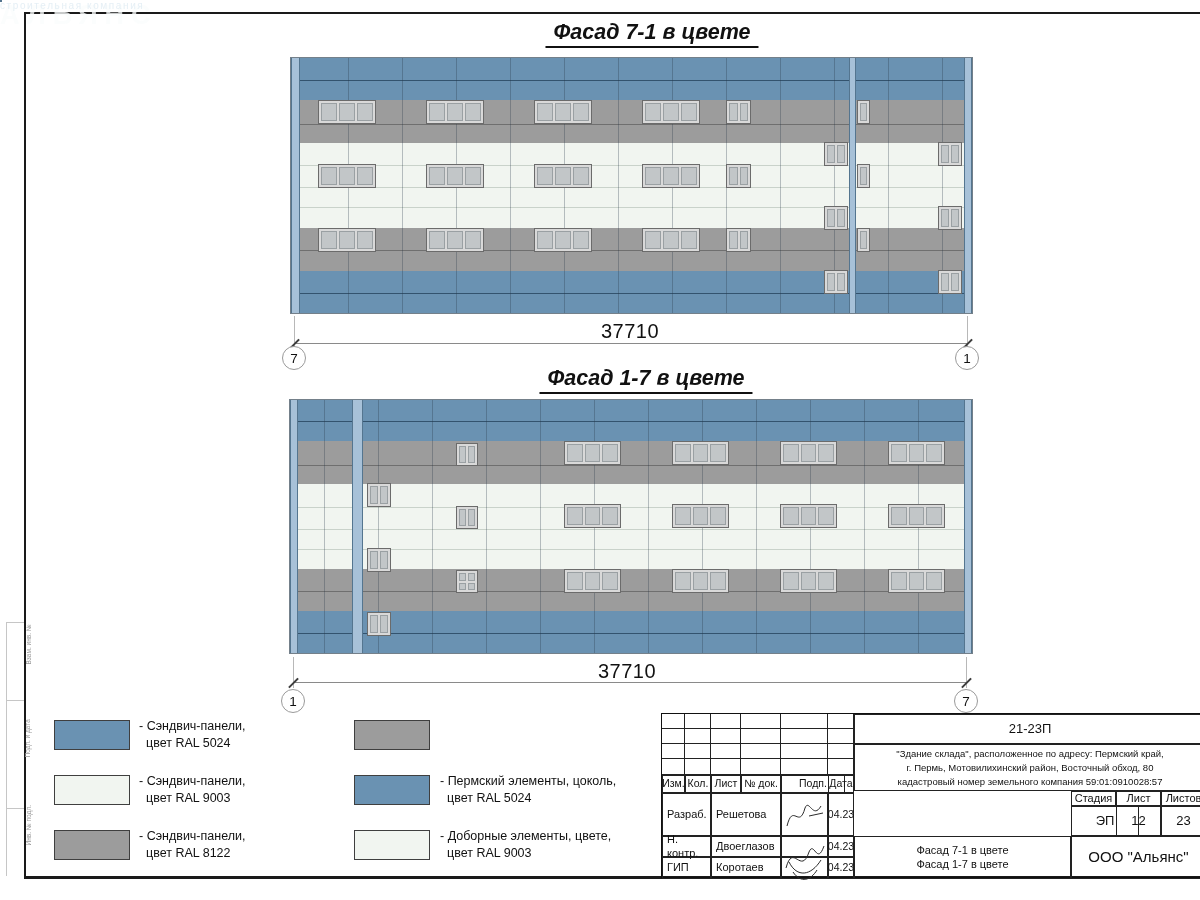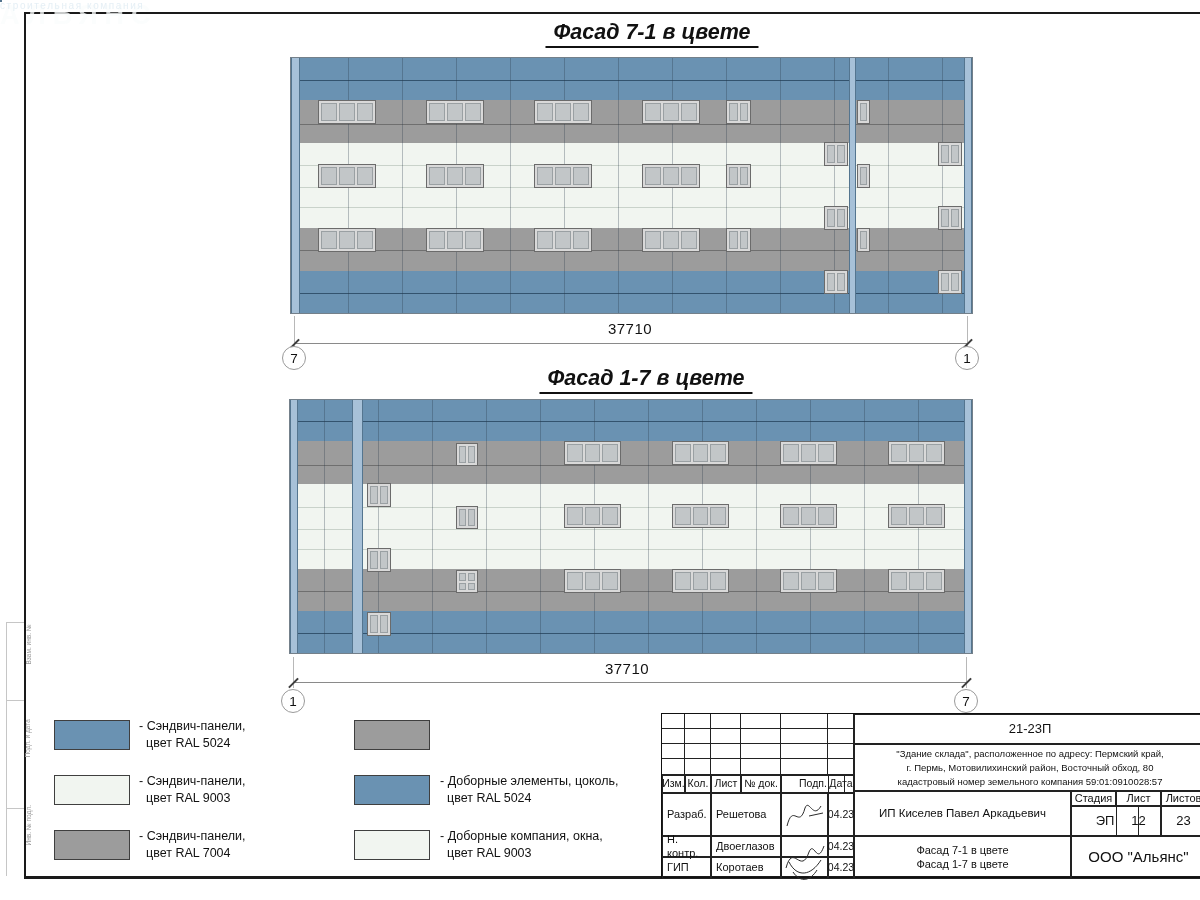--- a/index.html
+++ b/index.html
@@ -19,21 +19,21 @@
   .pane{flex:1 1 0;background:#c2c6c8;border:1px solid #9aa0a3;box-sizing:border-box;min-width:0;}
   .window.split .pane{flex:none;width:calc(50% - 1px);height:calc(50% - 1px);}
   .pilaster{position:absolute;top:0;height:100%;background:#a7c1d8;
             border-left:1px solid #54758f;border-right:1px solid #54758f;box-sizing:border-box;}
   .tab{position:absolute;background:#a7c1d8;border:1px solid #54758f;box-sizing:border-box;}
   .ground{position:absolute;background:#141414;}
   .step{position:absolute;background:#8f8f8f;border-top:1px solid #555;box-sizing:border-box;}
   .ext-line{position:absolute;background:#b8b8b8;}
   .dim-line{position:absolute;background:#8a8a8a;}
   .tick{position:absolute;width:13px;height:2px;background:#3c3c3c;transform:rotate(-45deg);}
-  .dim-label{position:absolute;transform:translateX(-50%);font-size:15px;letter-spacing:.5px;}
+  .dim-label{position:absolute;transform:translateX(-50%);font-size:20px;letter-spacing:.5px;}
   .axis-circle{position:absolute;width:24px;height:24px;border:1.3px solid #9a9a9a;border-radius:50%;
                background:#fff;box-sizing:border-box;display:flex;align-items:center;justify-content:center;
                font-size:13.5px;}
   
   .wm-tri{position:absolute;clip-path:polygon(50% 0,0 100%,100% 100%);
           background:repeating-linear-gradient(to bottom,rgba(252,254,255,.80) 0 6px,rgba(170,190,205,.22) 6px 9px);}
   .wm-brand{position:absolute;font-size:27px;font-weight:bold;letter-spacing:7px;color:rgba(250,252,253,.78);}
   .wm-sub{position:absolute;font-size:10px;letter-spacing:1.6px;color:rgba(228,238,244,.95);}
   
   .legend-swatch{position:absolute;border:1px solid #3f3f3f;box-sizing:border-box;}
@@ -350,31 +350,31 @@
         <div class="l2">цвет RAL 5024</div>
       </div>
       <div class="legend-swatch" style="left: 54px; top: 775px; width: 76px; height: 30px; background: rgb(241, 245, 240);"></div>
       <div class="legend-text" style="left: 139px; top: 773px;">
         <div>- Сэндвич-панели,</div>
         <div class="l2">цвет RAL 9003</div>
       </div>
       <div class="legend-swatch" style="left: 54px; top: 830px; width: 76px; height: 30px; background: rgb(156, 156, 156);"></div>
       <div class="legend-text" style="left: 139px; top: 828px;">
         <div>- Сэндвич-панели,</div>
-        <div class="l2">цвет RAL 7004</div>
+        <div class="l2">цвет RAL 8122</div>
       </div>
       <div class="legend-swatch" style="left: 354px; top: 720px; width: 76px; height: 30px; background: rgb(156, 156, 156);"></div>
       <div class="legend-swatch" style="left: 354px; top: 775px; width: 76px; height: 30px; background: rgb(106, 146, 178);"></div>
       <div class="legend-text" style="left: 440px; top: 773px;">
-        <div>- Доборные элементы, цоколь,</div>
+        <div>- Пермский элементы, цоколь,</div>
         <div class="l2">цвет RAL 5024</div>
       </div>
       <div class="legend-swatch" style="left: 354px; top: 830px; width: 76px; height: 30px; background: rgb(241, 245, 240);"></div>
       <div class="legend-text" style="left: 440px; top: 828px;">
-        <div>- Доборные компания, окна,</div>
+        <div>- Доборные элементы, цвете,</div>
         <div class="l2">цвет RAL 9003</div>
       </div>
     </div>
 
   <div id="titleblock">
     <div id="tb-smallgrid">
         <i></i>
         <i></i>
         <i></i>
         <i></i>
@@ -428,21 +428,20 @@
     <svg class="sig-svg" style="left:119px;top:122px;width:47px;height:43px;" viewBox="0 0 47 43">
       <path d="M5 32 C 12 6 20 40 28 16 C 33 4 36 30 43 10 M8 26 C 16 42 30 40 40 24 M12 36 C 20 48 30 44 36 34" fill="none" stroke="#2b2b2b" stroke-width="1"></path>
     </svg>
 
     <div class="cell fs13" style="left:192px;top:0;width:352px;height:30px;">21-23П</div>
     <div class="cell" style="left:192px;top:30px;width:352px;height:47px;">
       <div class="fs9">"Здание склада", расположенное по адресу: Пермский край,</div>
       <div class="fs9">г. Пермь, Мотовилихинский район, Восточный обход, 80</div>
       <div class="fs9">кадастровый номер земельного компания 59:01:0910028:57</div>
     </div>
-    <div class="cell fs115" style="left:192px;top:77px;width:217px;height:45px;">ИП Киселев Павел Аркадьевич</div>
     <div class="cell" style="left:192px;top:122px;width:217px;height:43px;">
       <div class="fs11">Фасад 7-1 в цвете</div>
       <div class="fs11">Фасад 1-7 в цвете</div>
     </div>
     <div class="cell fs11" style="left:409px;top:77px;width:45px;height:15px;">Стадия</div>
     <div class="cell fs11" style="left:454px;top:77px;width:45px;height:15px;">Лист</div>
     <div class="cell fs11" style="left:499px;top:77px;width:45px;height:15px;">Листов</div>
     <div class="cell fs13" style="left:409px;top:92px;width:68px;height:30px;">ЭП</div>
     <div class="cell fs13" style="left:454px;top:92px;width:45px;height:30px;">12</div>
     <div class="cell fs13" style="left:499px;top:92px;width:45px;height:30px;">23</div>

